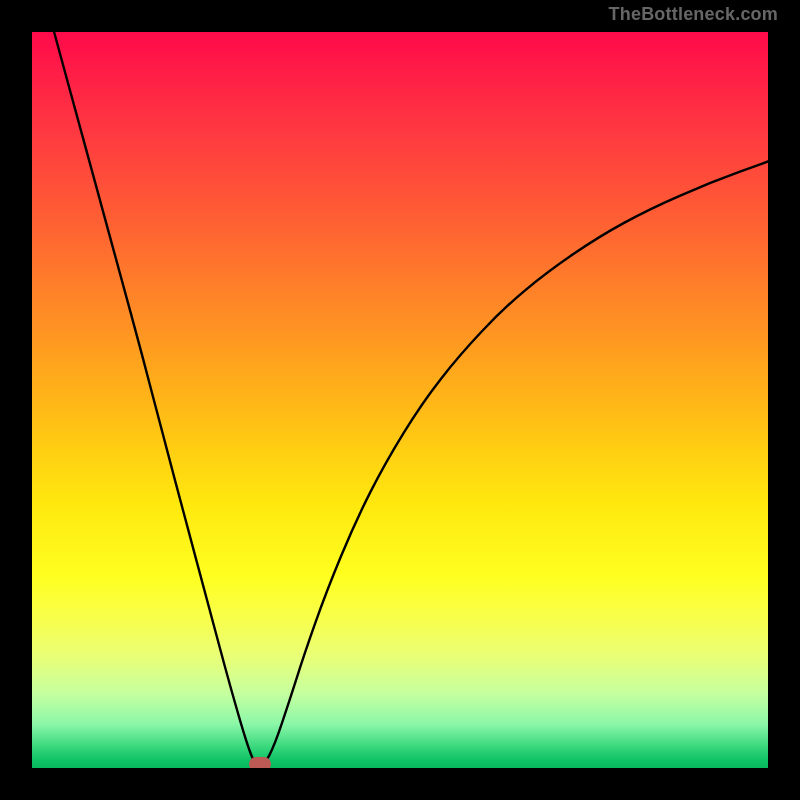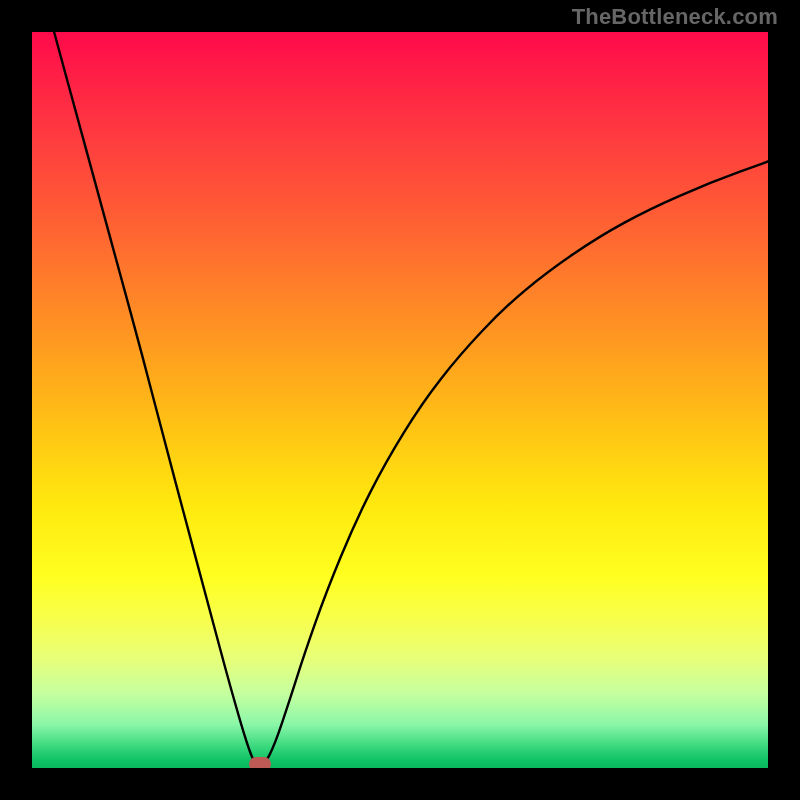--- a/index.html
+++ b/index.html
@@ -46,21 +46,21 @@
       #3cd97e 97%,
       #0dc264 99%,
       #08b75e 100%
     );
   }
   .brand {
     position: absolute;
     right: 22px;
     top: 4px;
     color: #666;
-    font-size: 22px;
+    font-size: 18px;
     font-weight: 600;
     letter-spacing: 0.2px;
   }
   svg.curve {
     position: absolute;
     inset: 0;
   }
   .marker {
     position: absolute;
     width: 22px;

